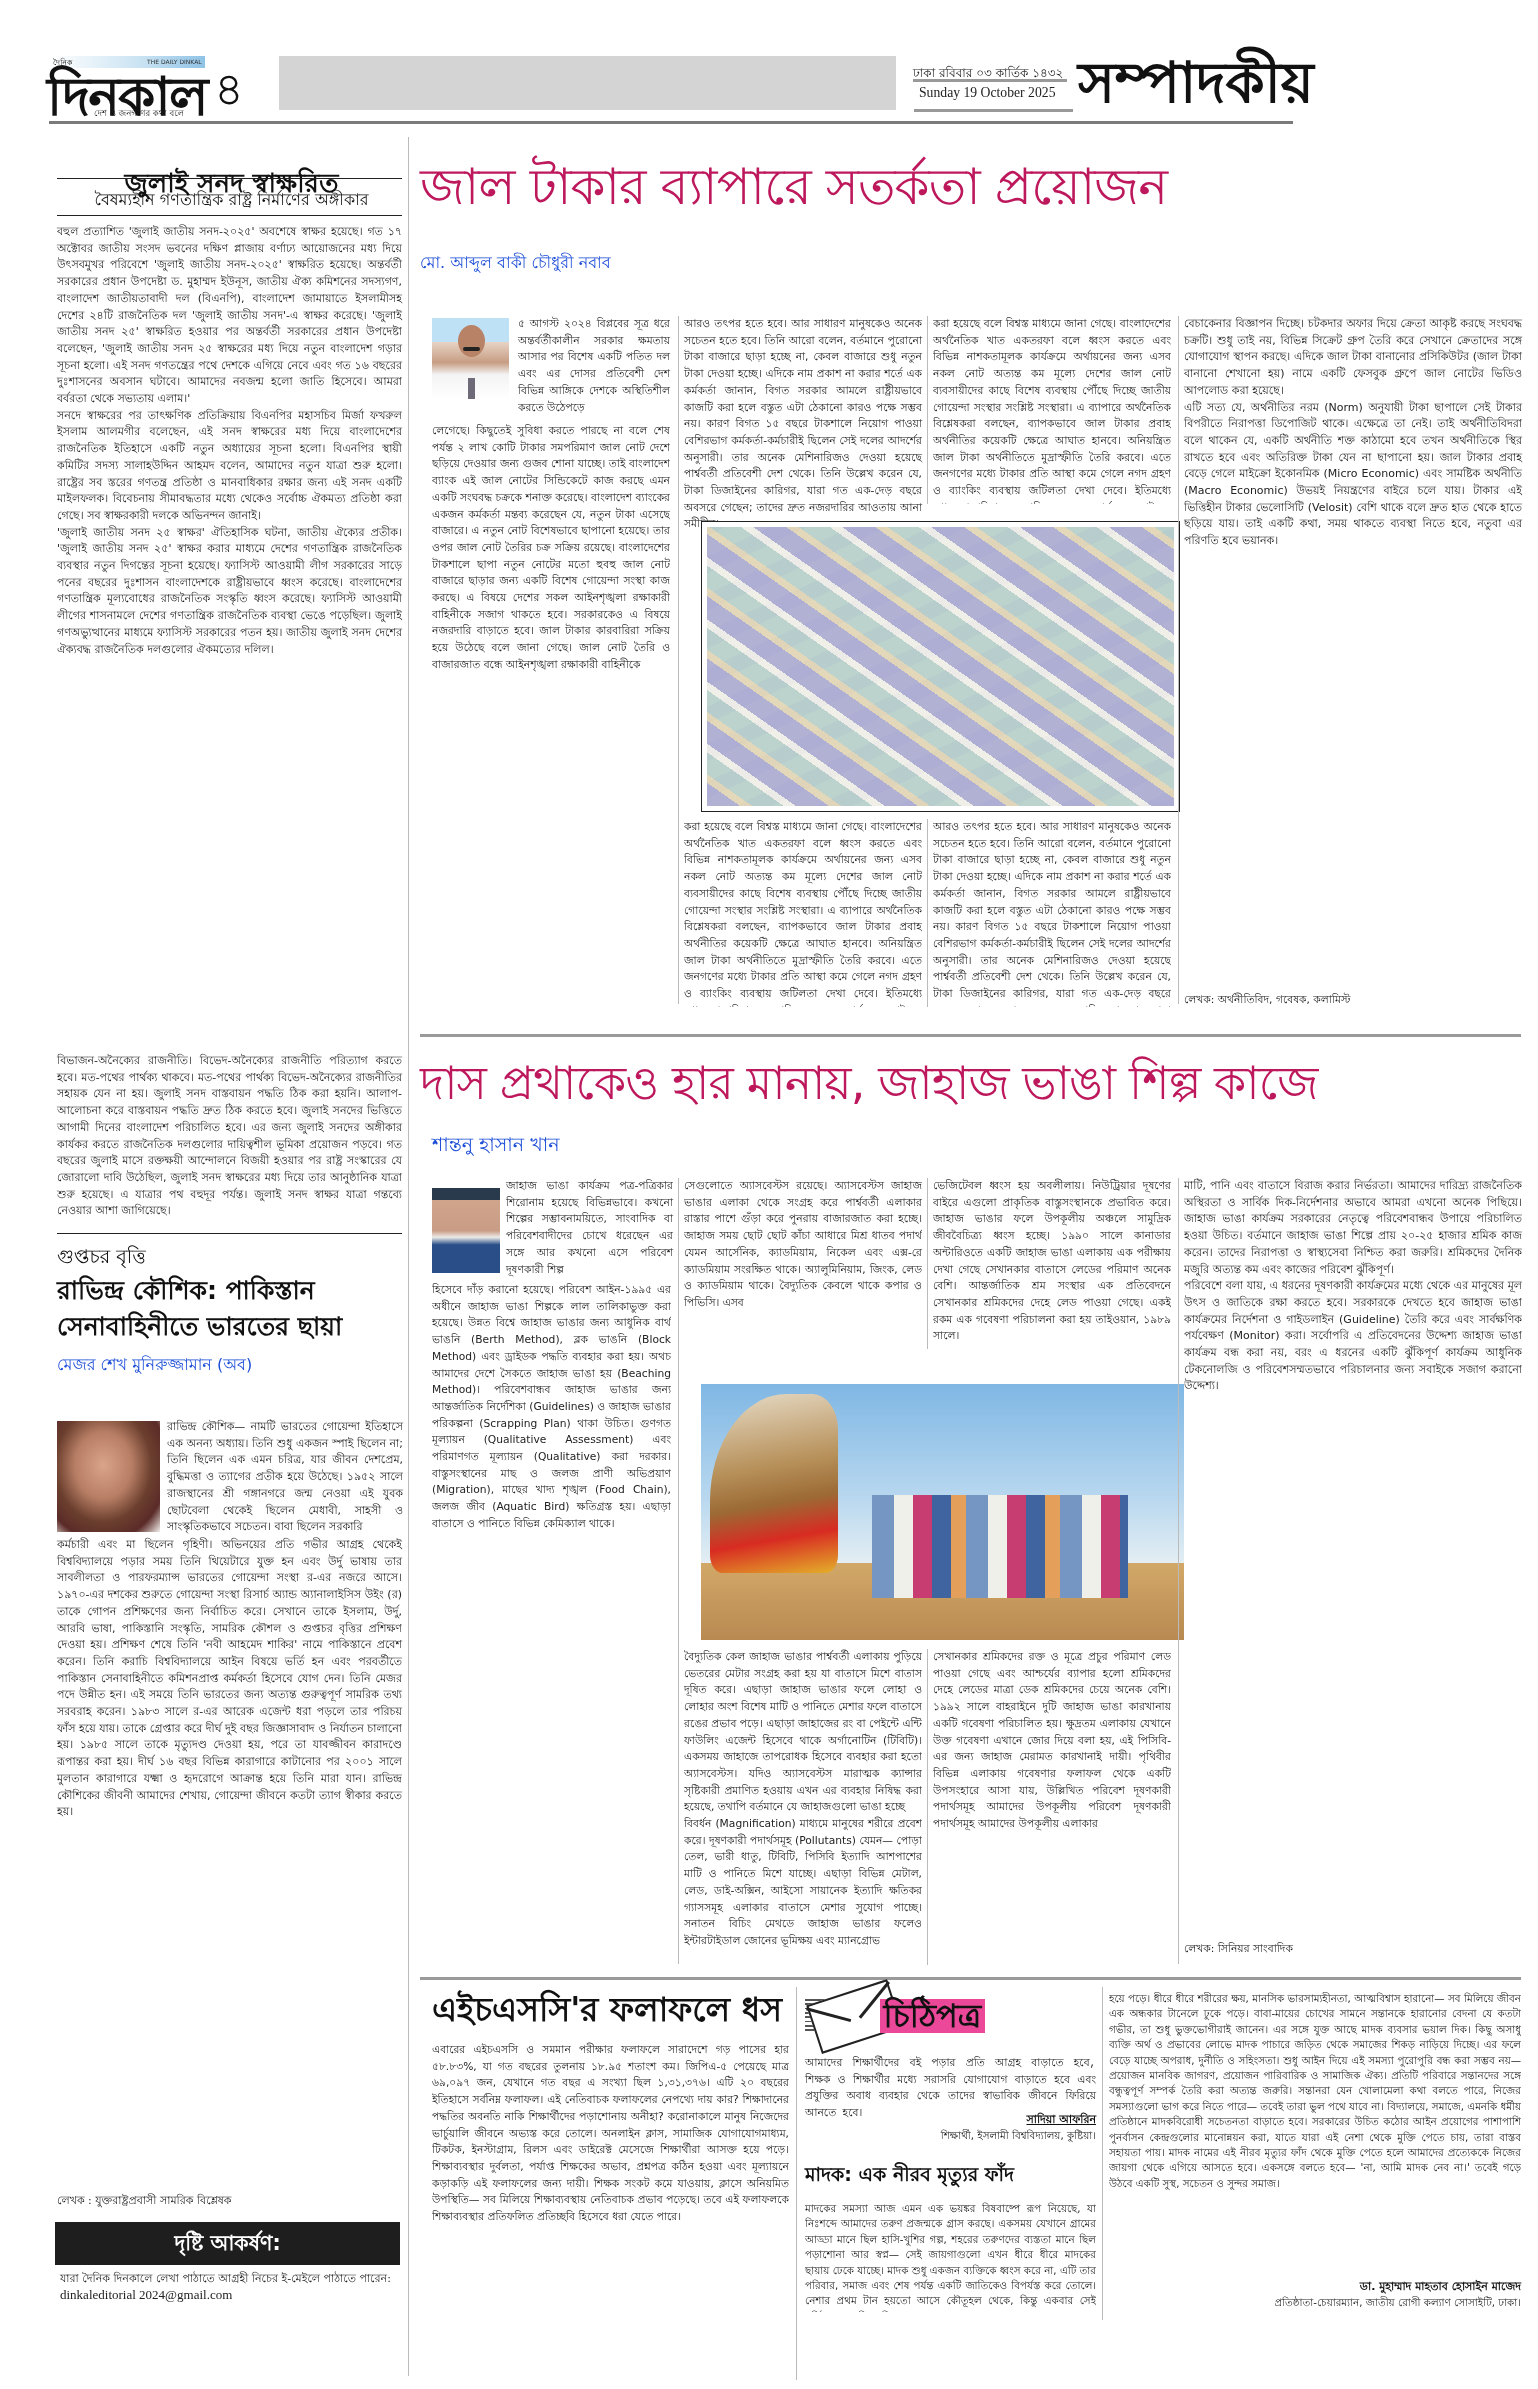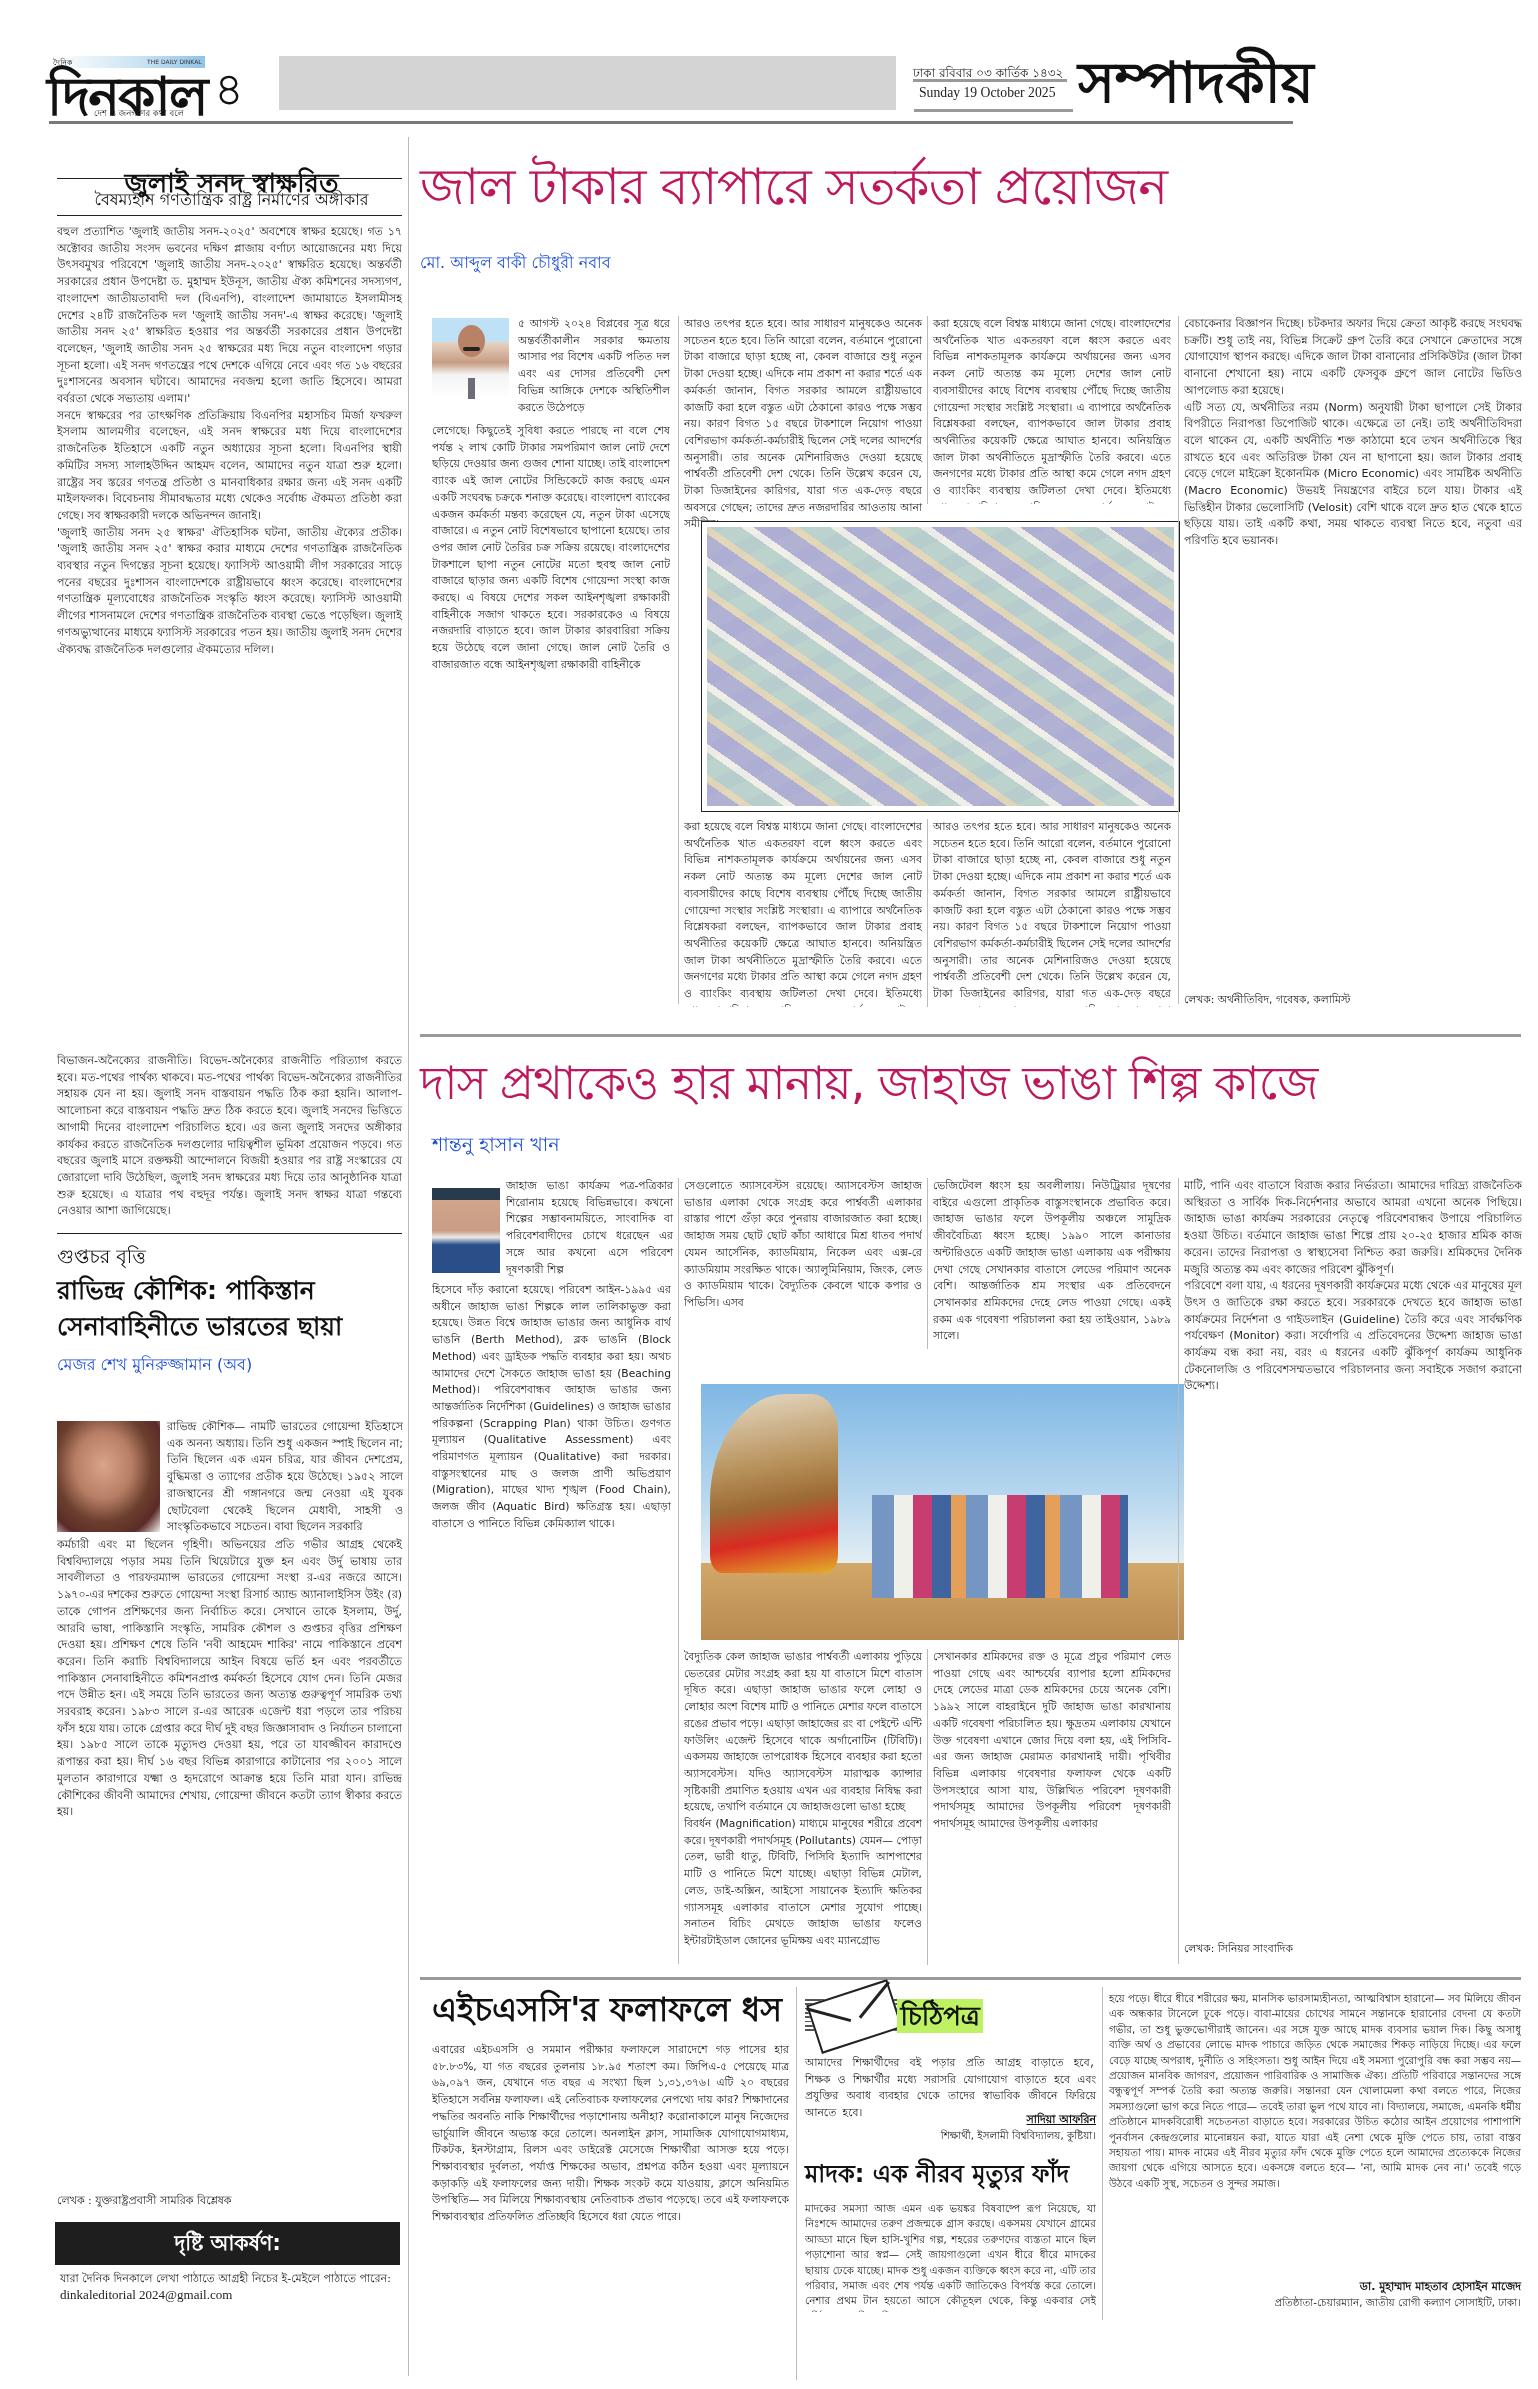--- a/index.html
+++ b/index.html
@@ -167,27 +167,27 @@
 <div class="hrule-grey" style="left:420px; top:1977px; width:1101px;"></div>
 
 <div class="abs" style="left:432px; top:1991px; font-size:33px; font-weight:bold; color:#111; line-height:38px;">এইচএসসি'র ফলাফলে ধস</div>
 <div class="abs body-text" style="left:432px; top:2042px; width:357px; font-size:10.7px; height:333px; overflow:hidden;">এবারের এইচএসসি ও সমমান পরীক্ষার ফলাফলে সারাদেশে গড় পাসের হার ৫৮.৮৩%, যা গত বছরের তুলনায় ১৮.৯৫ শতাংশ কম। জিপিএ-৫ পেয়েছে মাত্র ৬৯,০৯৭ জন, যেখানে গত বছর এ সংখ্যা ছিল ১,৩১,৩৭৬। এটি ২০ বছরের ইতিহাসে সর্বনিম্ন ফলাফল। এই নেতিবাচক ফলাফলের নেপথ্যে দায় কার? শিক্ষাদানের পদ্ধতির অবনতি নাকি শিক্ষার্থীদের পড়াশোনায় অনীহা? করোনাকালে মানুষ নিজেদের ভার্চুয়ালি জীবনে অভ্যস্ত করে তোলে। অনলাইন ক্লাস, সামাজিক যোগাযোগমাধ্যম, টিকটক, ইনস্টাগ্রাম, রিলস এবং ডাইরেক্ট মেসেজে শিক্ষার্থীরা আসক্ত হয়ে পড়ে। শিক্ষাব্যবস্থার দুর্বলতা, পর্যাপ্ত শিক্ষকের অভাব, প্রশ্নপত্র কঠিন হওয়া এবং মূল্যায়নে কড়াকড়ি এই ফলাফলের জন্য দায়ী। শিক্ষক সংকট কমে যাওয়ায়, ক্লাসে অনিয়মিত উপস্থিতি— সব মিলিয়ে শিক্ষাব্যবস্থায় নেতিবাচক প্রভাব পড়েছে। তবে এই ফলাফলকে শিক্ষাব্যবস্থার প্রতিফলিত প্রতিচ্ছবি হিসেবে ধরা যেতে পারে।</div>
 
 <div class="vrule" style="left:796px; top:1987px; height:393px;"></div>
 
 <div class="letters-banner" style="left:805px; top:1984px; width:171px; height:60px;">
   <div style="position:absolute; left:0; top:15.4px; width:171px; height:34px; background: repeating-linear-gradient(180deg, #555 0 1.7px, #fff 1.7px 4.3px);"></div>
   <div class="env" style="left:6.8px; top:6.8px;"></div>
-  <div style="position:absolute; left:92px; top:15.4px; background:#bef264; padding:0 3.4px; font-size:26px; font-weight:bold; line-height:34px; color:#111;">চিঠিপত্র</div>
+  <div style="position:absolute; left:75px; top:15.4px; background:#ec4899; padding:0 3.4px; font-size:32px; font-weight:bold; line-height:34px; color:#111;">চিঠিপত্র</div>
 </div>
 
 <div class="abs body-text" style="left:805px; top:2055px; width:291px; font-size:10.7px;font-family:Liberation Mono, monospace;">আমাদের শিক্ষার্থীদের বই পড়ার প্রতি আগ্রহ বাড়াতে হবে, শিক্ষক ও শিক্ষার্থীর মধ্যে সরাসরি যোগাযোগ বাড়াতে হবে এবং প্রযুক্তির অবাধ ব্যবহার থেকে তাদের স্বাভাবিক জীবনে ফিরিয়ে আনতে হবে।</div>
 <div class="abs" style="left:805px; top:2111px; width:291px; text-align:right; font-size:11px; font-weight:bold; color:#111;text-decoration:underline;">সাদিয়া আফরিন</div>
 <div class="abs" style="left:805px; top:2128px; width:291px; text-align:right; font-size:10.3px; color:#222;">শিক্ষার্থী, ইসলামী বিশ্ববিদ্যালয়, কুষ্টিয়া।</div>
 
-<div class="abs" style="left:805px; top:2155px; font-size:24px; font-weight:bold; color:#111; line-height:38px;">মাদক: এক নীরব মৃত্যুর ফাঁদ</div>
+<div class="abs" style="left:805px; top:2155px; font-size:19px; font-weight:bold; color:#111; line-height:38px;">মাদক: এক নীরব মৃত্যুর ফাঁদ</div>
 <div class="abs body-text" style="left:805px; top:2201px; width:291px; font-size:10.3px; line-height:15.4px; height:111px; overflow:hidden;">মাদকের সমস্যা আজ এমন এক ভয়ঙ্কর বিষবাষ্পে রূপ নিয়েছে, যা নিঃশব্দে আমাদের তরুণ প্রজন্মকে গ্রাস করছে। একসময় যেখানে গ্রামের আড্ডা মানে ছিল হাসি-খুশির গল্প, শহরের তরুণদের ব্যস্ততা মানে ছিল পড়াশোনা আর স্বপ্ন— সেই জায়গাগুলো এখন ধীরে ধীরে মাদকের ছায়ায় ঢেকে যাচ্ছে। মাদক শুধু একজন ব্যক্তিকে ধ্বংস করে না, এটি তার পরিবার, সমাজ এবং শেষ পর্যন্ত একটি জাতিকেও বিপর্যস্ত করে তোলে। নেশার প্রথম টান হয়তো আসে কৌতূহল থেকে, কিন্তু একবার সেই ঘূর্ণিপাকে পা দিলে ফিরে আসা প্রায় অসম্ভব</div>
 
 <div class="vrule" style="left:1102px; top:1987px; height:333px;"></div>
 <div class="abs body-text" style="left:1109px; top:1991px; width:412px; font-size:10.3px; line-height:15.4px; height:282px; overflow:hidden;">হয়ে পড়ে। ধীরে ধীরে শরীরের ক্ষয়, মানসিক ভারসাম্যহীনতা, আত্মবিশ্বাস হারানো— সব মিলিয়ে জীবন এক অন্ধকার টানেলে ঢুকে পড়ে। বাবা-মায়ের চোখের সামনে সন্তানকে হারানোর বেদনা যে কতটা গভীর, তা শুধু ভুক্তভোগীরাই জানেন। এর সঙ্গে যুক্ত আছে মাদক ব্যবসার ভয়াল দিক। কিছু অসাধু ব্যক্তি অর্থ ও প্রভাবের লোভে মাদক পাচারে জড়িত থেকে সমাজের শিকড় নাড়িয়ে দিচ্ছে। এর ফলে বেড়ে যাচ্ছে অপরাধ, দুর্নীতি ও সহিংসতা। শুধু আইন দিয়ে এই সমস্যা পুরোপুরি বন্ধ করা সম্ভব নয়— প্রয়োজন মানবিক জাগরণ, প্রয়োজন পারিবারিক ও সামাজিক ঐক্য। প্রতিটি পরিবারে সন্তানদের সঙ্গে বন্ধুত্বপূর্ণ সম্পর্ক তৈরি করা অত্যন্ত জরুরি। সন্তানরা যেন খোলামেলা কথা বলতে পারে, নিজের সমস্যাগুলো ভাগ করে নিতে পারে— তবেই তারা ভুল পথে যাবে না। বিদ্যালয়ে, সমাজে, এমনকি ধর্মীয় প্রতিষ্ঠানে মাদকবিরোধী সচেতনতা বাড়াতে হবে। সরকারের উচিত কঠোর আইন প্রয়োগের পাশাপাশি পুনর্বাসন কেন্দ্রগুলোর মানোন্নয়ন করা, যাতে যারা এই নেশা থেকে মুক্তি পেতে চায়, তারা বাস্তব সহায়তা পায়। মাদক নামের এই নীরব মৃত্যুর ফাঁদ থেকে মুক্তি পেতে হলে আমাদের প্রত্যেককে নিজের জায়গা থেকে এগিয়ে আসতে হবে। একসঙ্গে বলতে হবে— 'না, আমি মাদক নেব না।' তবেই গড়ে উঠবে একটি সুস্থ, সচেতন ও সুন্দর সমাজ।</div>
 <div class="abs" style="left:1109px; top:2278px; width:412px; text-align:right; font-size:11px; font-weight:bold; color:#111;">ডা. মুহাম্মাদ মাহতাব হোসাইন মাজেদ</div>
 <div class="abs" style="left:1109px; top:2295px; width:412px; text-align:right; font-size:10.3px; color:#222;">প্রতিষ্ঠাতা-চেয়ারম্যান, জাতীয় রোগী কল্যাণ সোসাইটি, ঢাকা।</div>
 
 
 </body></html>

